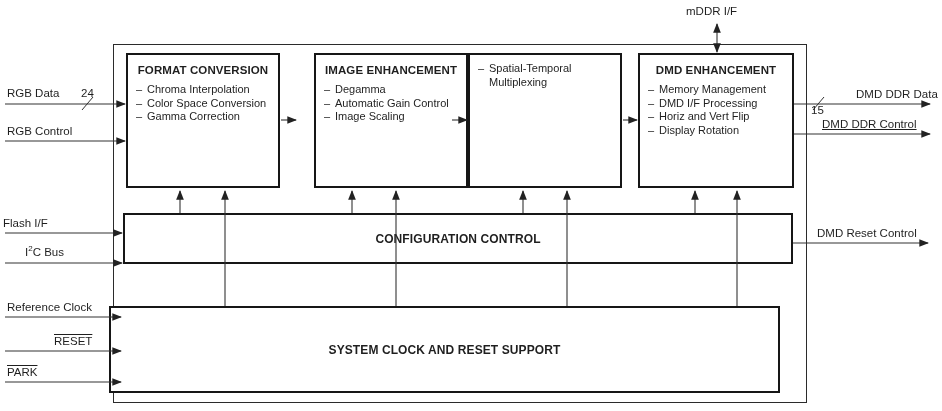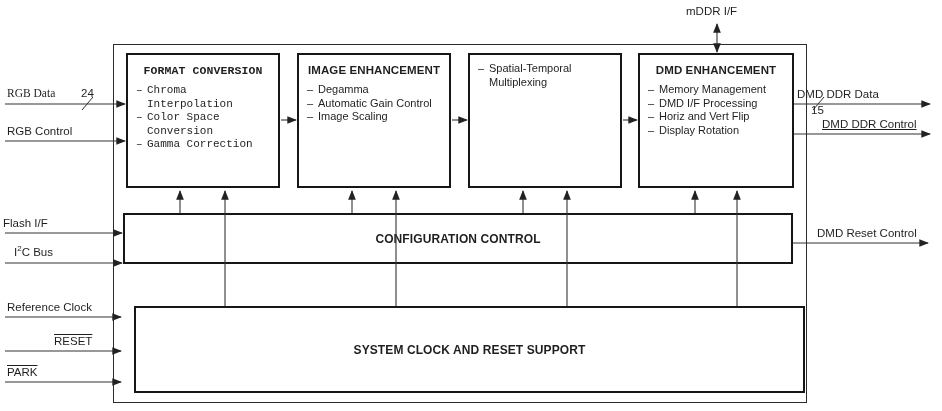--- a/index.html
+++ b/index.html
@@ -22,58 +22,58 @@
   .fblock .bitems{margin-top:7px;padding-left:8px;padding-right:2px;}
   .item{display:flex;font-size:11px;line-height:13.5px;}
   .item .dash{width:11px;flex:0 0 11px;}
   .item .itext{flex:1;}
   .bar{
     position:absolute;border:2.2px solid #161616;box-sizing:border-box;background:#ffffff;
     display:flex;align-items:center;justify-content:center;z-index:2;
   }
   .bar .bar-label{font-weight:bold;font-size:12px;letter-spacing:.1px;}
   .bar.config{left:123px;top:213px;width:670px;height:51px;}
-  .bar.system{left:134px;top:306px;width:671px;height:87px;}
+  .bar.system{left:109px;top:306px;width:671px;height:87px;}
   svg.wires{position:absolute;left:0;top:0;z-index:3;pointer-events:none;}
   svg.wires line{stroke:#333333;stroke-width:1.1;}
   svg.wires line.slash{stroke-width:1;}
   svg.wires .ahead{fill:#222222;}
   .lbl{
     position:absolute;font-size:11.5px;line-height:13px;white-space:nowrap;z-index:4;
     color:#1f1f1f;
   }
   .lbl.ov{text-decoration:overline;}
   .lbl sup{font-size:8px;line-height:0;}
 </style>
 </head>
 <body>
 
 <div class="canvas">
 
   <div class="outer-box"></div>
 
-  <div class="fblock" style="left:126px;width:154px;font-family:Liberation Mono, monospace;">
+  <div class="fblock" style="left:126px;width:154px;">
     <div class="btitle">FORMAT CONVERSION</div>
     <div class="bitems">
       <div class="item">
           <span class="dash">–</span>
           <span class="itext">Chroma Interpolation</span>
         </div>
       <div class="item">
           <span class="dash">–</span>
           <span class="itext">Color Space Conversion</span>
         </div>
       <div class="item">
           <span class="dash">–</span>
           <span class="itext">Gamma Correction</span>
         </div>
     </div>
   </div>
 
-  <div class="fblock" style="left:297px;width:154px;">
+  <div class="fblock" style="left:314px;width:154px;">
     <div class="btitle">IMAGE ENHANCEMENT</div>
     <div class="bitems">
       <div class="item">
           <span class="dash">–</span>
           <span class="itext">Degamma</span>
         </div>
       <div class="item">
           <span class="dash">–</span>
           <span class="itext">Automatic Gain Control</span>
         </div>
@@ -154,29 +154,29 @@
 
     <line x1="225" y1="306" x2="225" y2="191" marker-end="url(#ah)"></line>
     <line x1="396" y1="306" x2="396" y2="191" marker-end="url(#ah)"></line>
     <line x1="567" y1="306" x2="567" y2="191" marker-end="url(#ah)"></line>
     <line x1="737" y1="306" x2="737" y2="191" marker-end="url(#ah)"></line>
 
     <line class="slash" x1="82" y1="110" x2="93" y2="97"></line>
     <line class="slash" x1="813" y1="110" x2="824" y2="97"></line>
   </svg>
 
-  <div class="lbl" style="left:7px;top:87px;font-family:Liberation Serif, serif;">RGB Data</div>
+  <div class="lbl" style="left:7px;top:87px;">RGB Data</div>
   <div class="lbl" style="left:81px;top:87px;">24</div>
   <div class="lbl" style="left:7px;top:125px;">RGB Control</div>
   <div class="lbl" style="left:3px;top:217px;">Flash I/F</div>
-  <div class="lbl" style="left:14px;top:246px;"><span>I</span><sup>2</sup><span>C Bus</span></div>
+  <div class="lbl" style="left:25px;top:246px;"><span>I</span><sup>2</sup><span>C Bus</span></div>
   <div class="lbl" style="left:7px;top:301px;">Reference Clock</div>
   <div class="lbl ov" style="left:7px;top:335px;padding-left:47px;">RESET</div>
   <div class="lbl ov" style="left:7px;top:366px;">PARK</div>
 
   <div class="lbl" style="left:686px;top:5px;">mDDR I/F</div>
 
   <div class="lbl" style="left:811px;top:104px;">15</div>
-  <div class="lbl" style="left:797px;top:88px;">DMD DDR Data</div>
+  <div class="lbl" style="left:856px;top:88px;">DMD DDR Data</div>
   <div class="lbl" style="left:822px;top:118px;text-decoration:underline;">DMD DDR Control</div>
   <div class="lbl" style="left:817px;top:227px;">DMD Reset Control</div>
 
 </div>
 
 </body></html>

